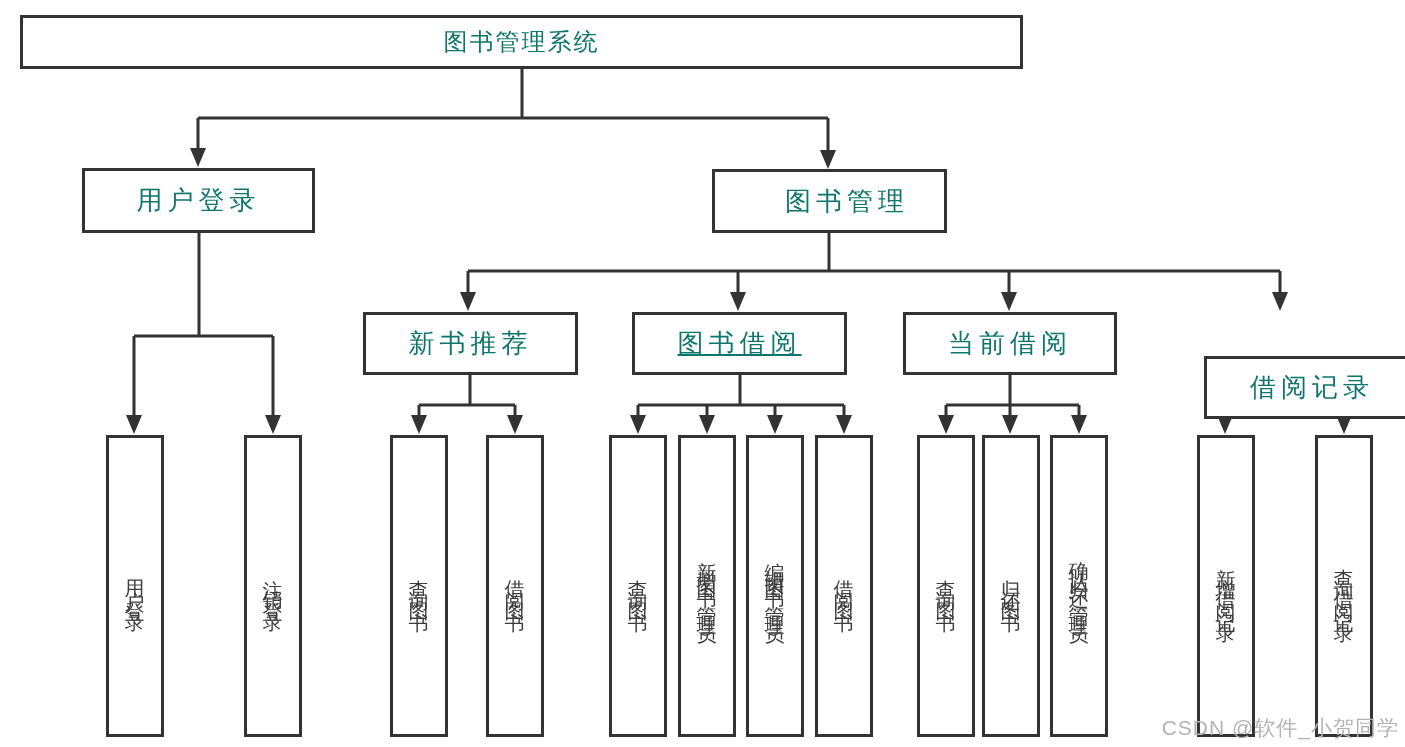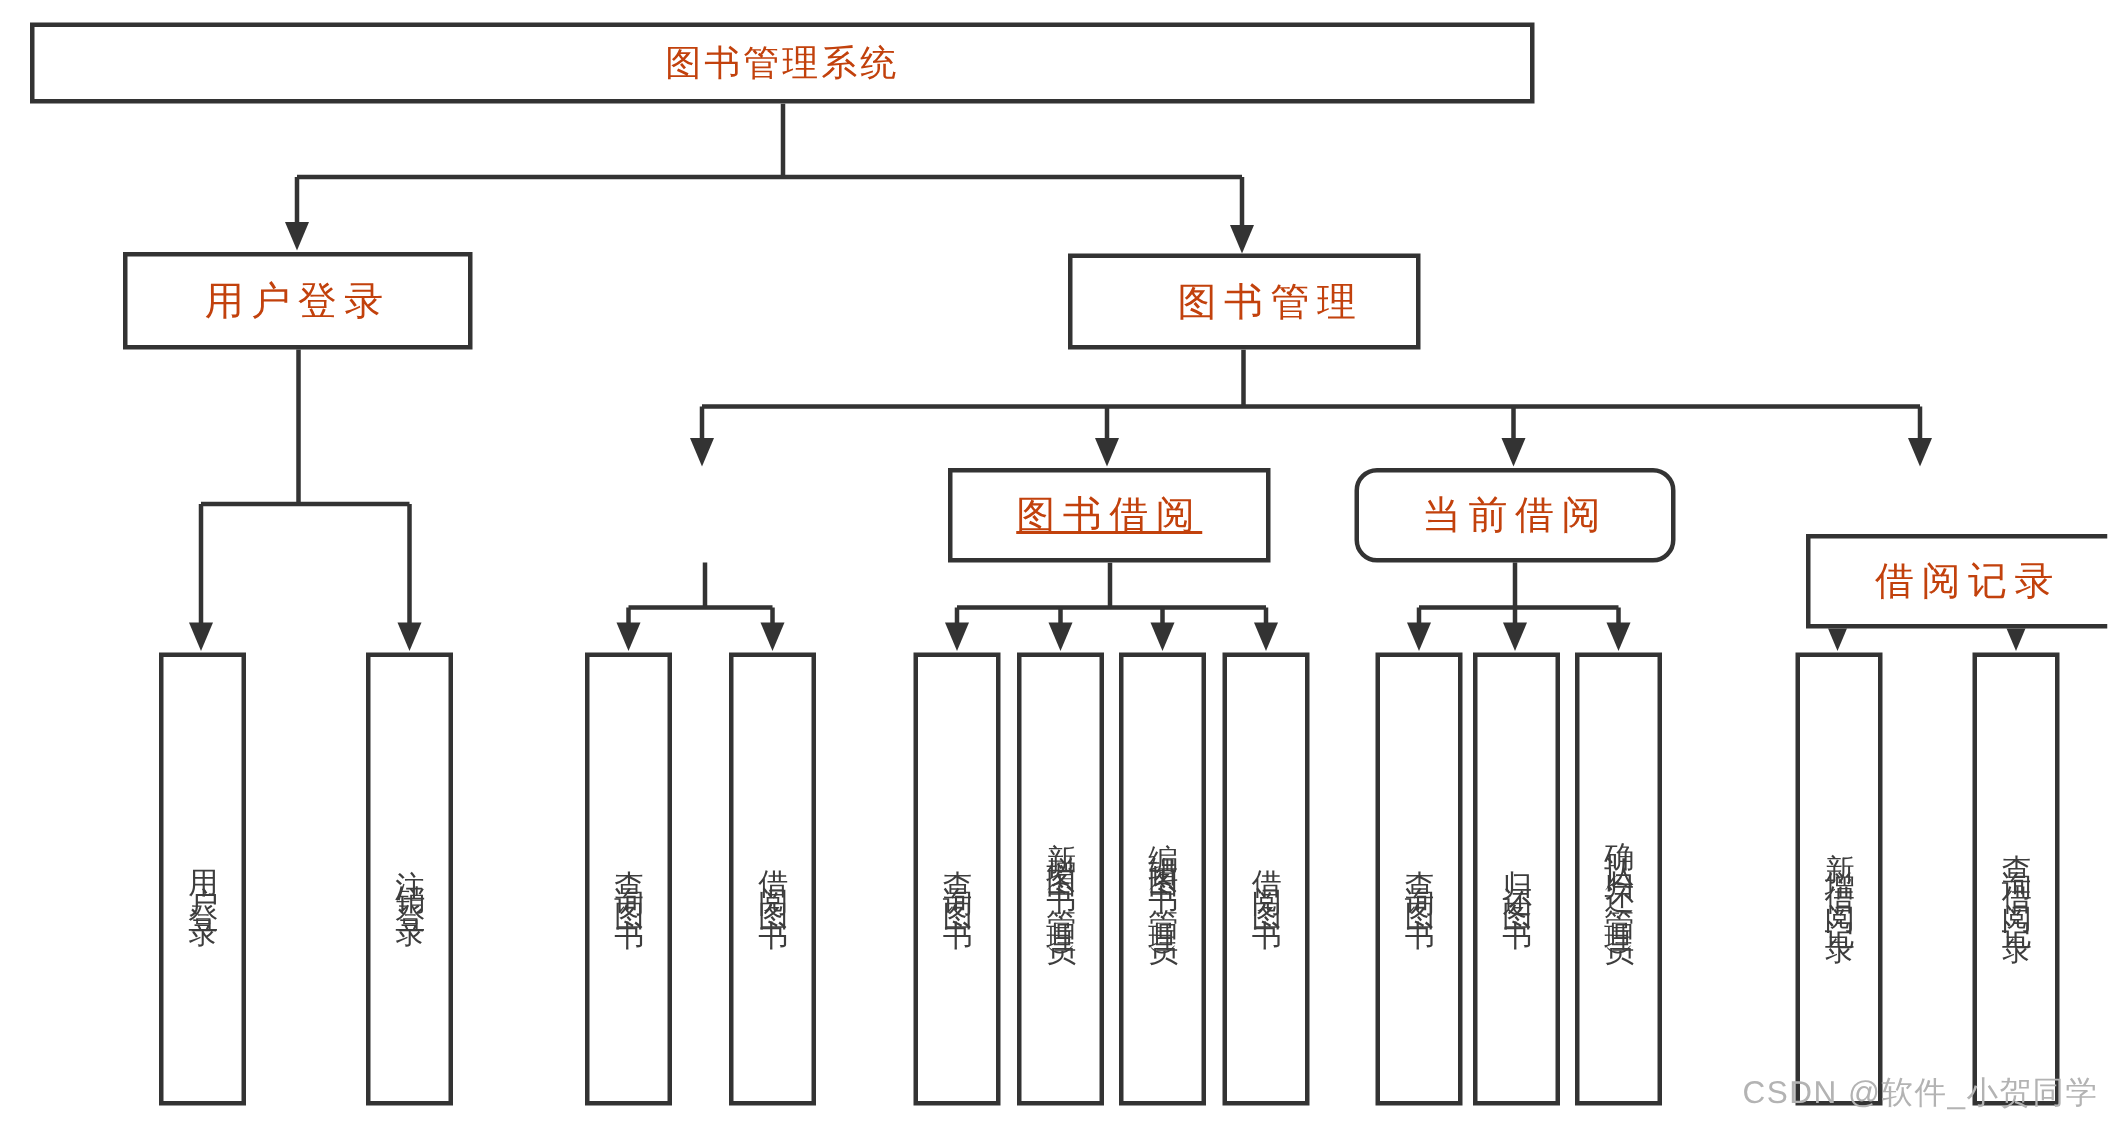--- a/index.html
+++ b/index.html
@@ -19,21 +19,21 @@
     position: absolute;
     left: 0;
     top: 0;
     z-index: 1;
   }
   .node {
     position: absolute;
     box-sizing: border-box;
     background: #ffffff;
     border: 3px solid #333333;
-    color: #c2410c;
+    color: #0f766e;
     display: flex;
     align-items: center;
     justify-content: center;
     z-index: 2;
   }
   .node-root {
     left: 20px; top: 15px; width: 1003px; height: 54px;
     font-size: 24px; letter-spacing: 2px;
   }
   .node-h {
@@ -127,24 +127,27 @@
     <span>图书管理系统</span>
   </div>
 
   <div class="node node-h" style="left:82px; top:168px; width:233px; height:65px;">
     <span>用户登录</span>
   </div>
   <div class="node node-h" style="left:712px; top:169px; width:235px; height:64px;padding-left:35px;">
     <span>图书管理</span>
   </div>
 
+  <div class="node node-h" style="left:363px; top:312px; width:215px; height:63px;">
+    <span>新书推荐</span>
+  </div>
   <div class="node node-h" style="left:632px; top:312px; width:215px; height:63px;text-decoration:underline;">
     <span>图书借阅</span>
   </div>
-  <div class="node node-h" style="left:903px; top:312px; width:214px; height:63px;border-radius:15px;">
+  <div class="node node-h" style="left:903px; top:312px; width:214px; height:63px;">
     <span>当前借阅</span>
   </div>
   <div class="node node-h" style="left:1204px; top:312px; width:216px; height:63px;margin-top:44px;">
     <span>借阅记录</span>
   </div>
 
   <div class="leaf" style="left:106px;">
     <span class="vtext">用户登录</span>
   </div>
   <div class="leaf" style="left:244px;">

